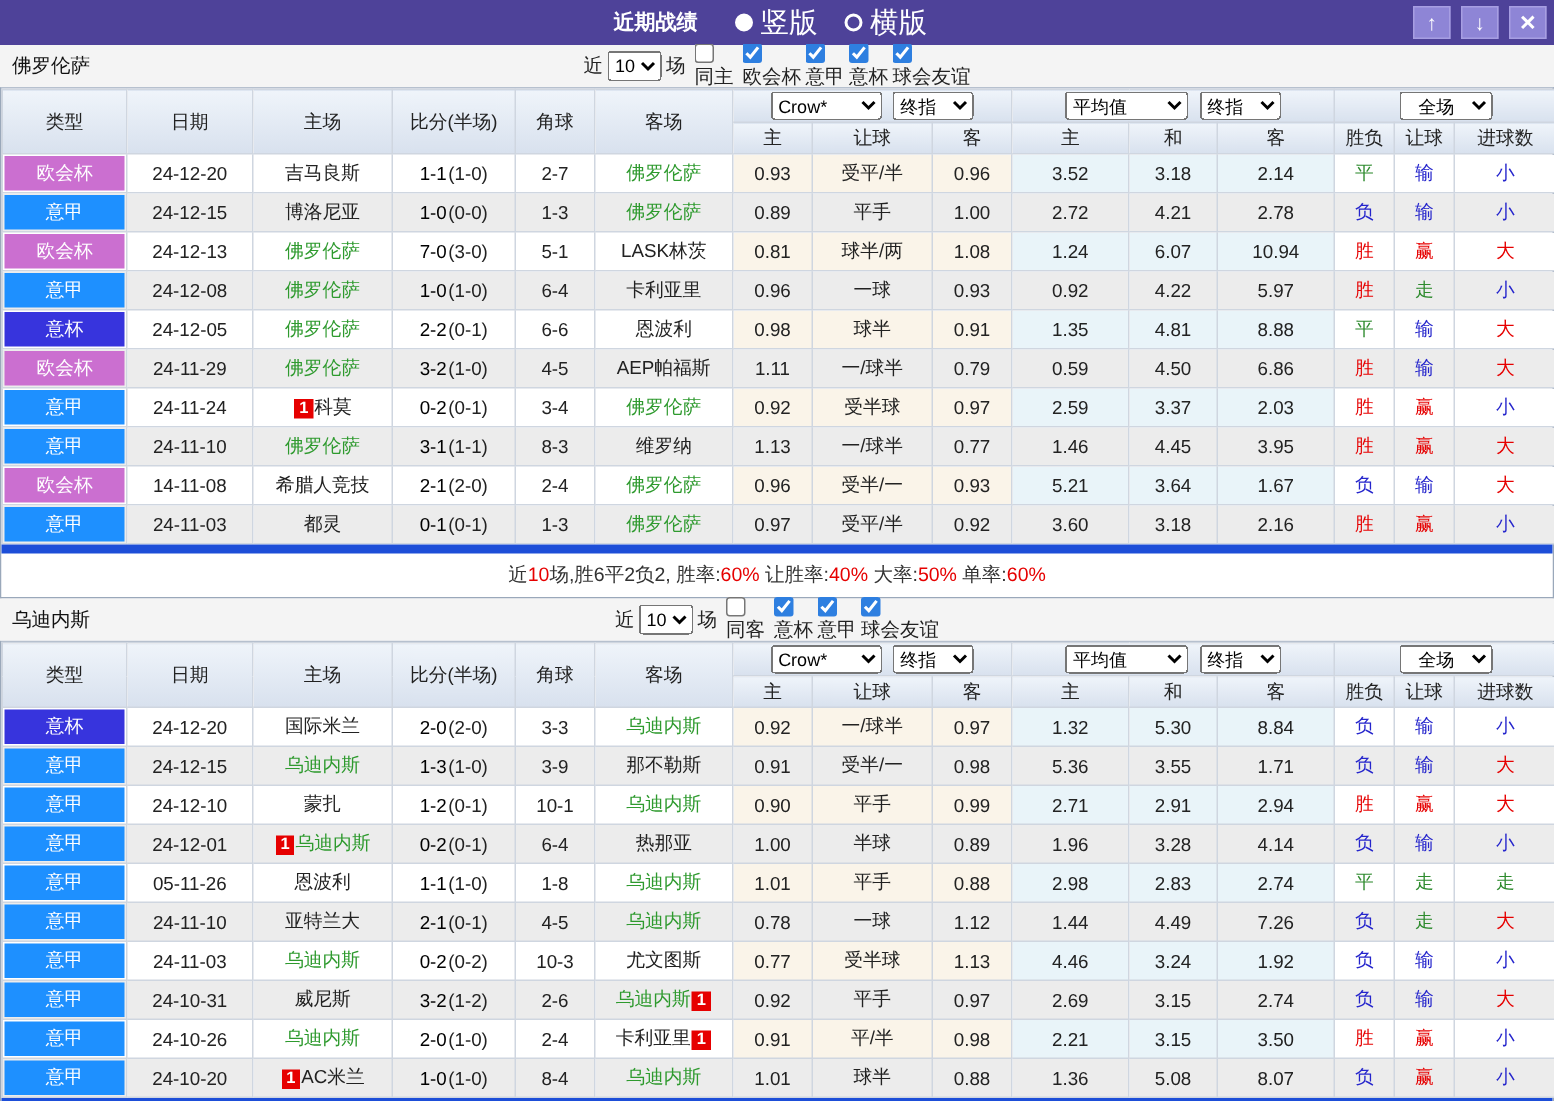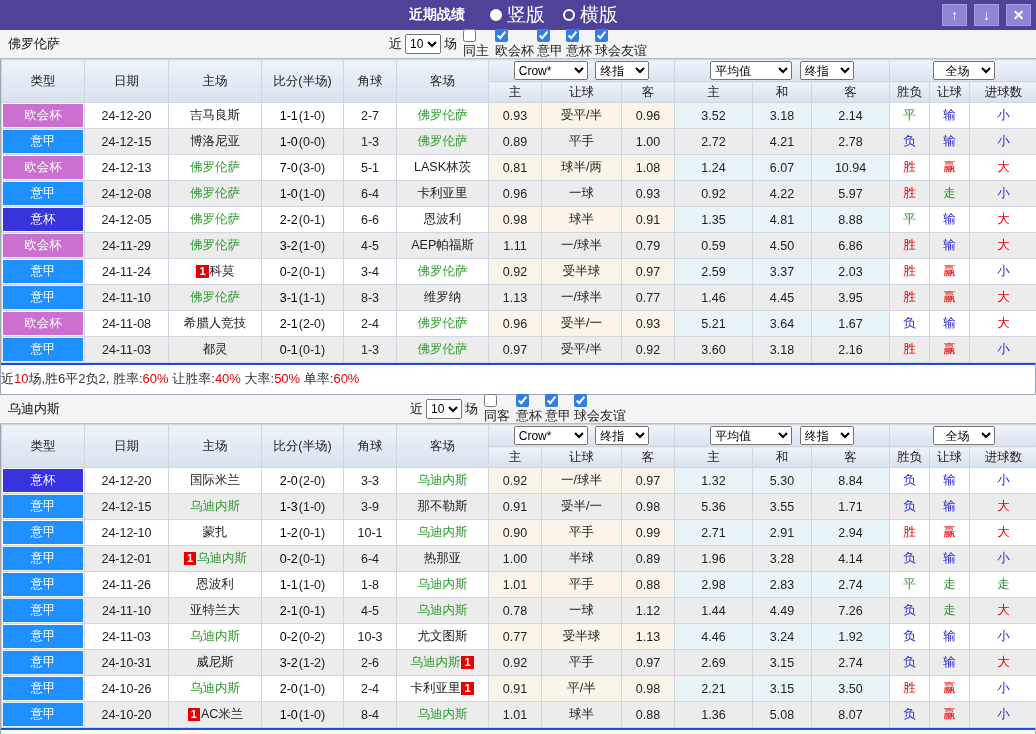--- a/index.html
+++ b/index.html
@@ -57,21 +57,21 @@
   .badge-fill { display:block; height:23px; line-height:23px; margin:1px; color:#fff; font-size:12.5px; }
   .self { color:#2e9a2e; }
   .score-full { color:#000000; }
   .score-half { color:#222; margin-left:1px; }
   .red-badge {
     display:inline-block; background:#e60000; color:#fff;
     font-size:11px; line-height:13px; padding:0 3px; margin:0 1px; font-weight:bold;
   }
   .r { color:#e60000; } .g { color:#2e8b2e; } .b { color:#2525cc; }
   .summary {
-    border-top:2px solid #1d4ed8; text-align:left;
+    border-top:6px solid #1d4ed8; text-align:center;
     font-size:13px; padding:5px 0 6px 0; color:#333; background:#fff;
   }
   .summary .red { color:#e60000; }
 </style>
 </head>
 <body>
 
 <div class="titlebar">
   <span class="title">近期战绩</span>
   <label class="radio">
@@ -322,21 +322,21 @@
     <td class="c-avg f-ad">4.45</td>
     <td class="c-avg f-aa">3.95</td>
     <td class="f-rw r">胜</td>
     <td class="f-rh r">赢</td>
     <td class="f-rg r">大</td>
   </tr>
           <tr>
     <td class="c-type">
               <span class="badge-fill" style="background: rgb(203, 111, 208);">欧会杯</span>
             </td>
-    <td class="f-date">24-11-08</td>
+    <td class="f-date">14-11-08</td>
     <td class="f-home"><span>希腊人竞技</span></td>
     <td><span class="score-full f-score-full">2-1</span><span class="score-half f-score-half">(2-0)</span></td>
     <td class="f-corner">2-4</td>
     <td class="f-away"><span class="self">佛罗伦萨</span></td>
     <td class="c-odds f-oh">0.96</td>
     <td class="c-odds f-ol">受半/一</td>
     <td class="c-odds f-oa">0.93</td>
     <td class="c-avg f-ah">5.21</td>
     <td class="c-avg f-ad">3.64</td>
     <td class="c-avg f-aa">1.67</td>
@@ -517,21 +517,21 @@
     <td class="c-avg f-ad">3.28</td>
     <td class="c-avg f-aa">4.14</td>
     <td class="f-rw b">负</td>
     <td class="f-rh b">输</td>
     <td class="f-rg b">小</td>
   </tr>
           <tr>
     <td class="c-type">
               <span class="badge-fill" style="background: rgb(30, 144, 255);">意甲</span>
             </td>
-    <td class="f-date">24-11-26</td>
+    <td class="f-date">05-11-26</td>
     <td class="f-home"><span>恩波利</span></td>
     <td><span class="score-full f-score-full">1-1</span><span class="score-half f-score-half">(1-0)</span></td>
     <td class="f-corner">1-8</td>
     <td class="f-away"><span class="self">乌迪内斯</span></td>
     <td class="c-odds f-oh">1.01</td>
     <td class="c-odds f-ol">平手</td>
     <td class="c-odds f-oa">0.88</td>
     <td class="c-avg f-ah">2.98</td>
     <td class="c-avg f-ad">2.83</td>
     <td class="c-avg f-aa">2.74</td>

